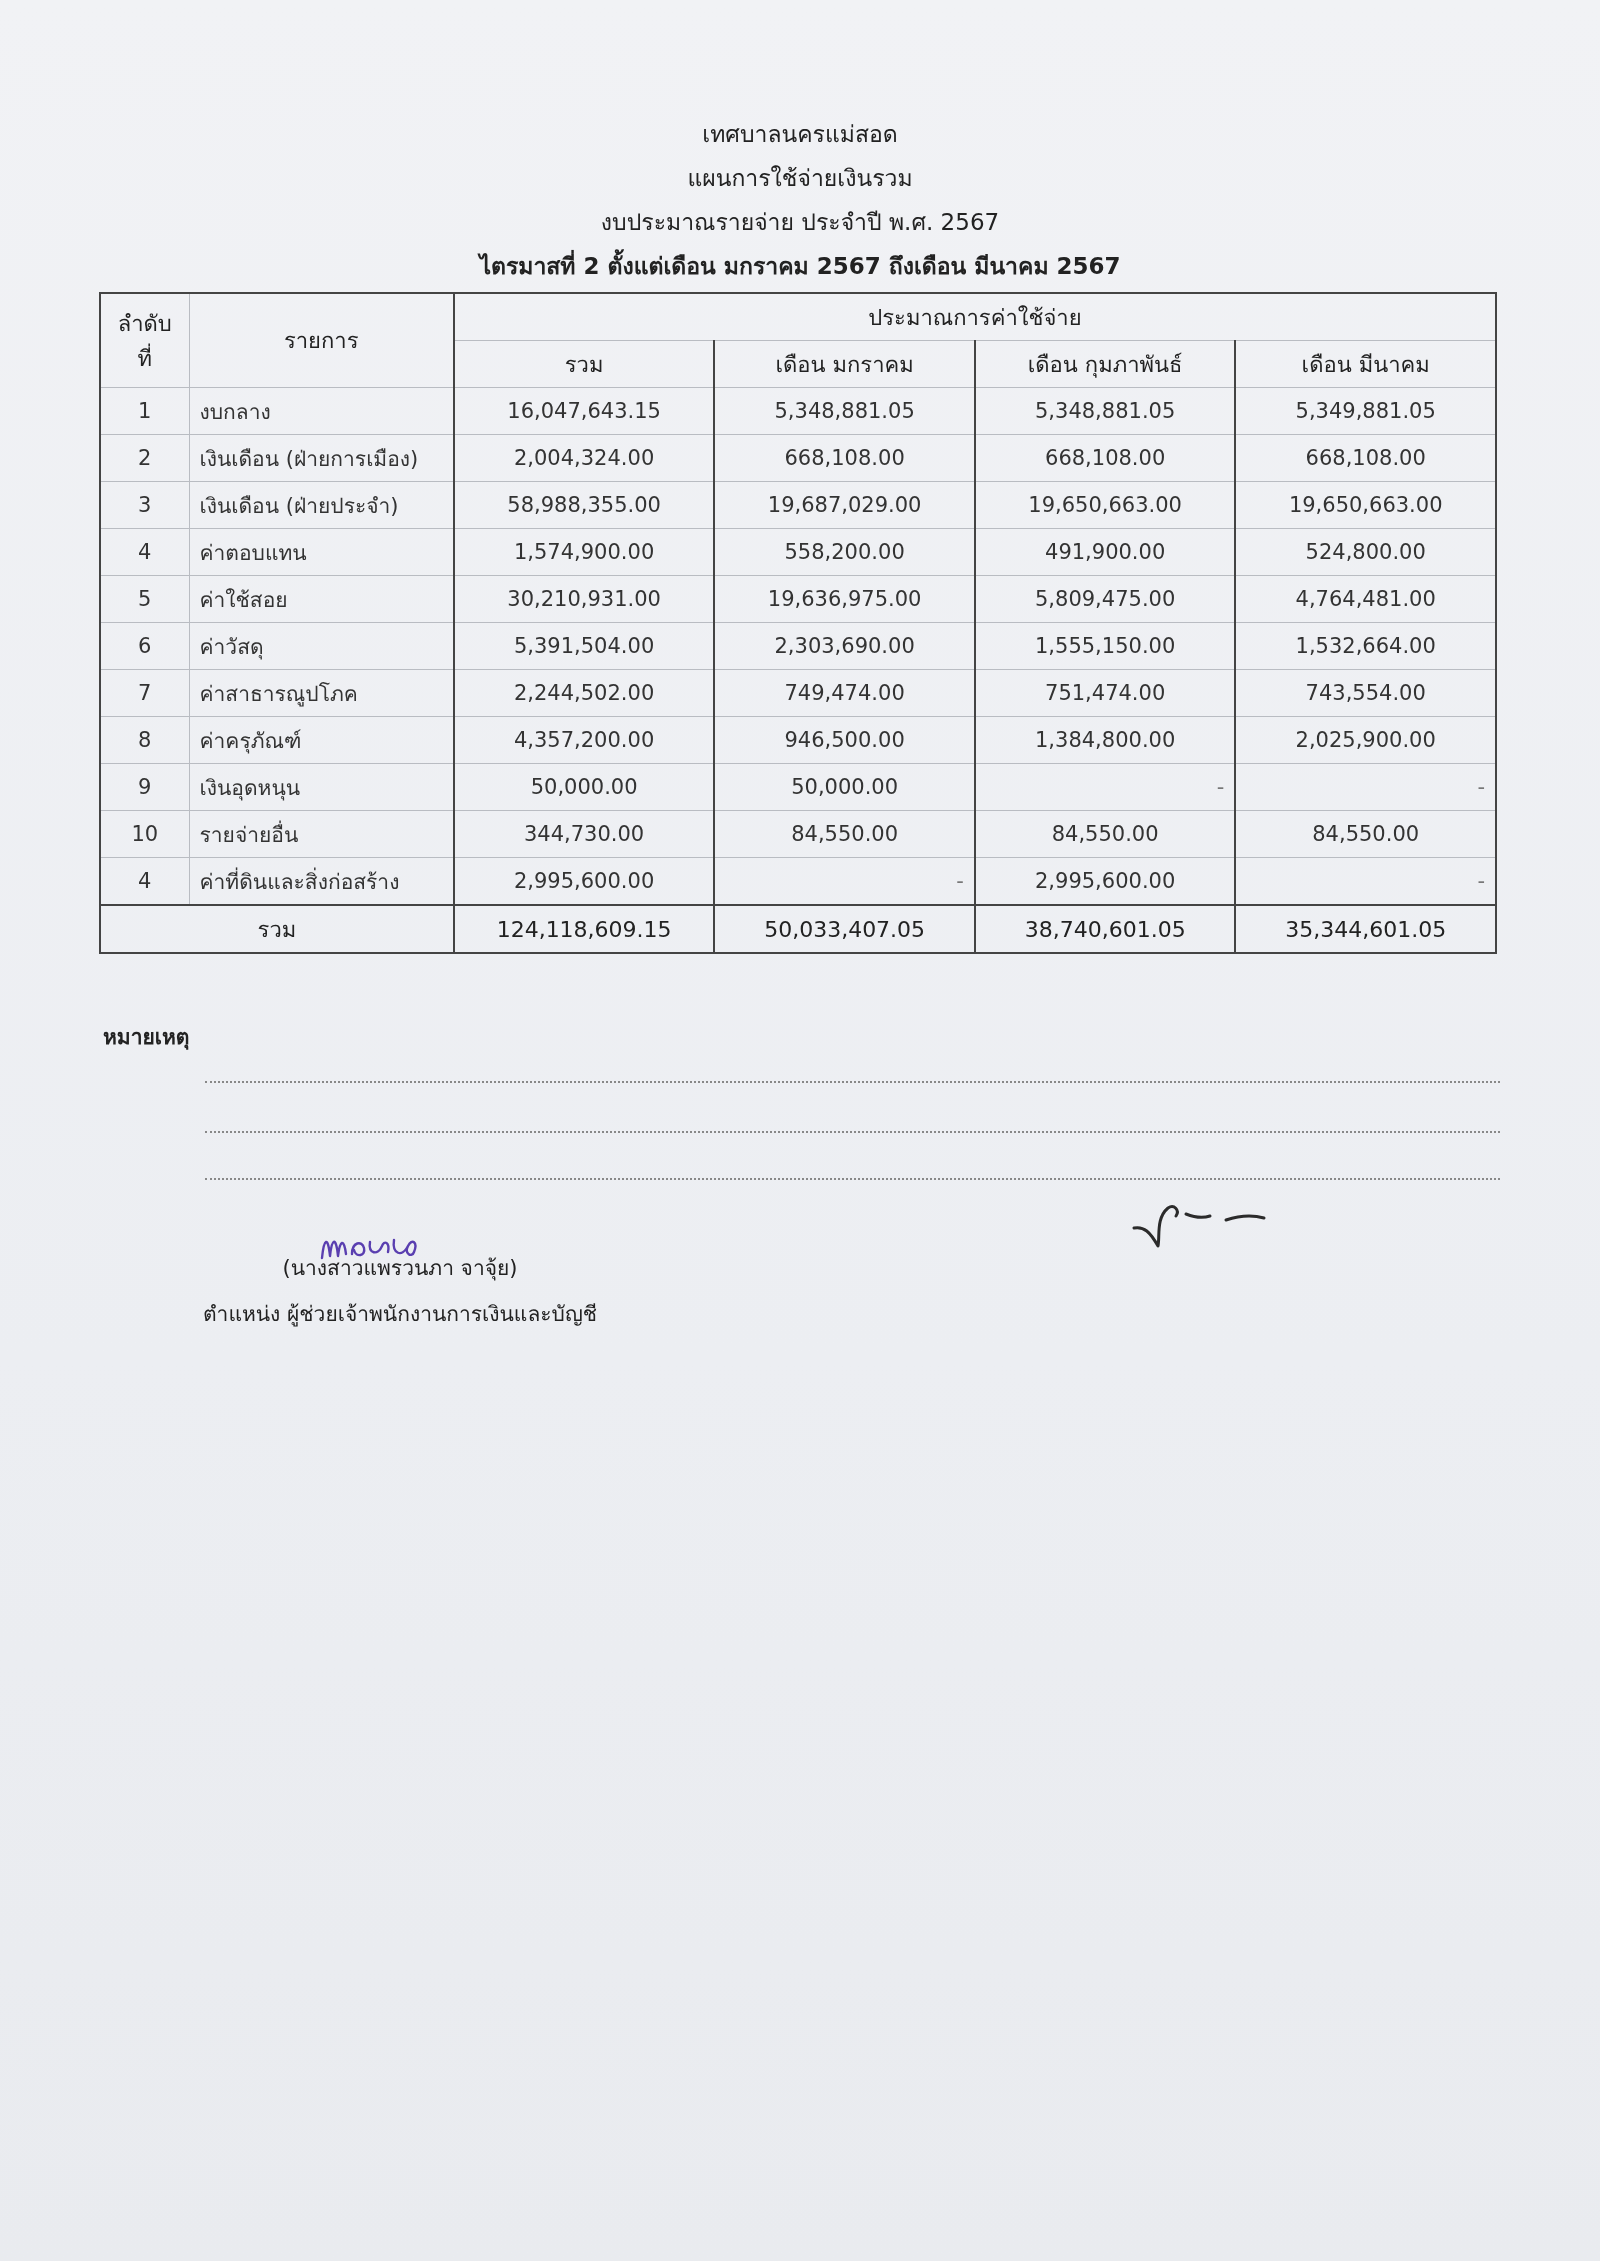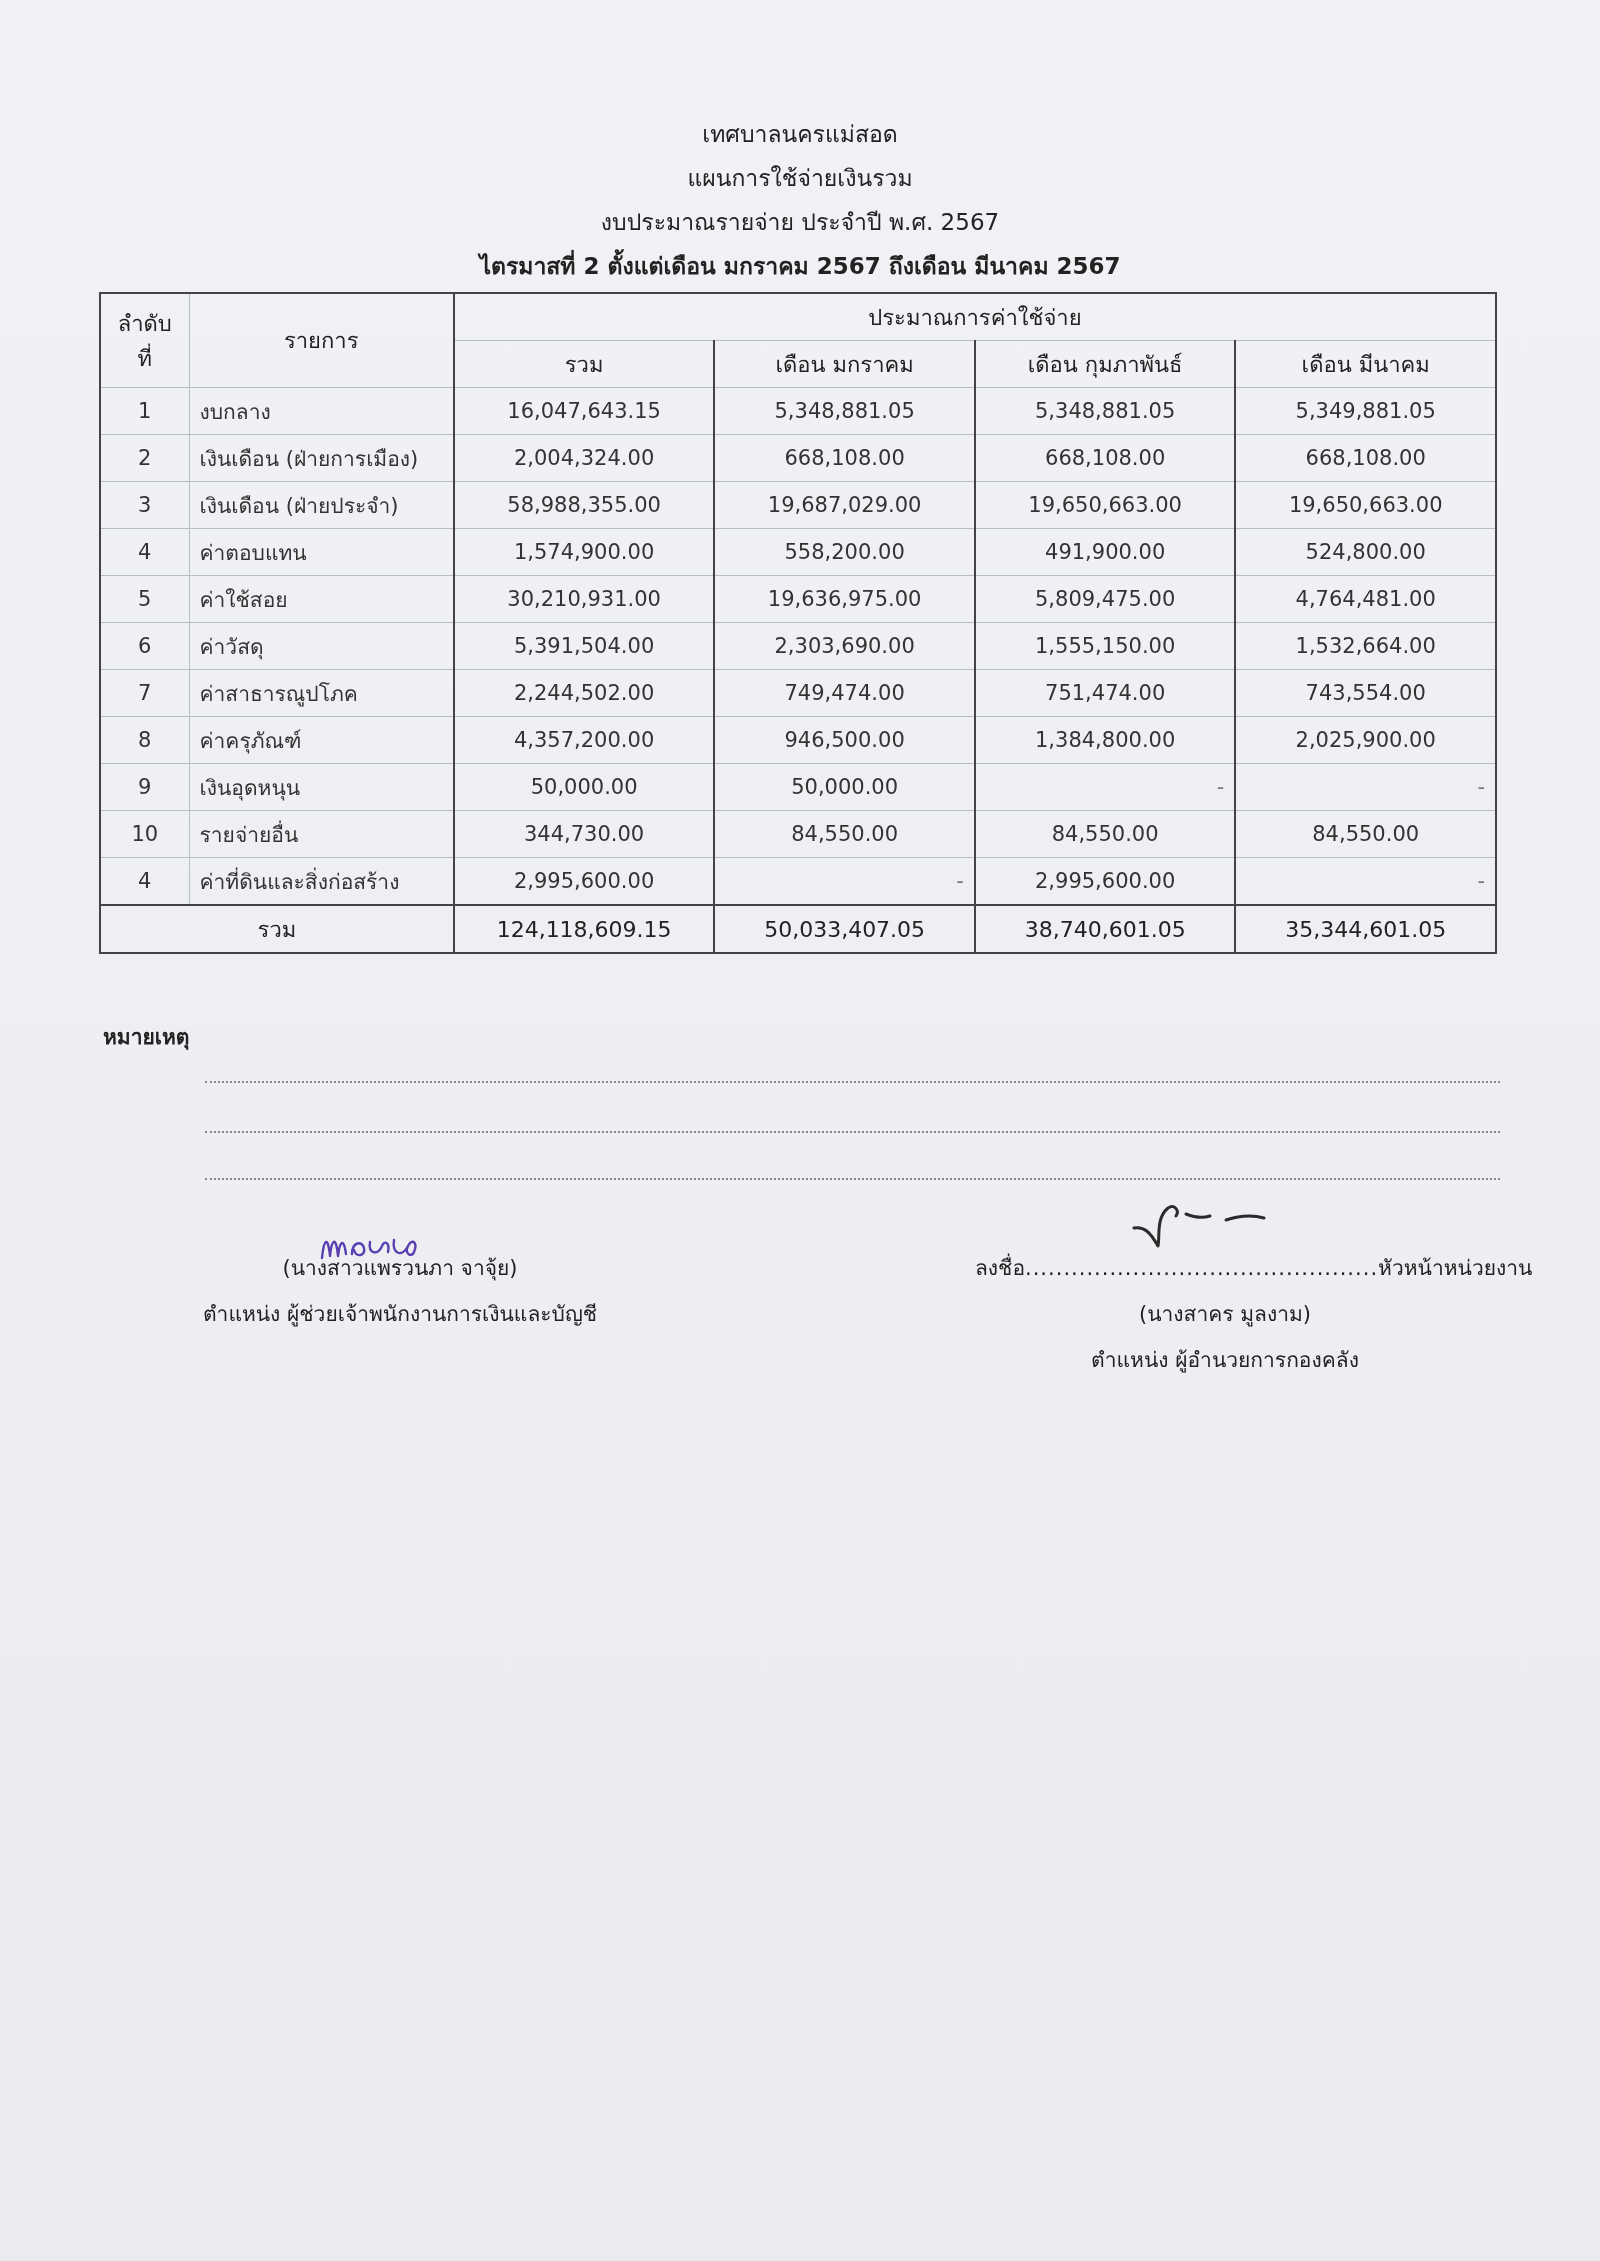--- a/index.html
+++ b/index.html
@@ -212,24 +212,17 @@
   <div class="dotted-line" style="top:1178px"></div>
 
   <div class="sig" style="left:150px; top:1245px; width:500px;">
     <div class="line">(นางสาวแพรวนภา  จาจุ้ย)</div>
     <div class="line">ตำแหน่ง ผู้ช่วยเจ้าพนักงานการเงินและบัญชี</div>
   </div>
   <svg class="signature-mark" style="left:318px; top:1228px;" width="110" height="40" viewBox="0 0 110 40">
     <path d="M4 30 C6 10, 10 8, 12 28 C14 10, 18 8, 20 28 C22 12, 26 10, 28 26 M34 26 C34 14, 44 12, 46 20 C48 28, 38 30, 36 22 M52 14 C50 26, 60 28, 64 18 C66 12, 72 14, 70 24 M76 12 C74 26, 84 30, 90 18 C94 10, 100 14, 96 24 C94 30, 86 26, 90 18" fill="none" stroke="#5a3fb0" stroke-width="2.4" stroke-linecap="round" stroke-linejoin="round"></path>
   </svg>
 
-  <div class="sig" style="left:975px; top:1245px; width:540px;">
-    <div class="line">
-      <span>ลงชื่อ</span><span class="dots">..............................................</span><span>หัวหน้าหน่วยงาน</span>
-    </div>
-    <div class="line" style="padding-right:40px">(นางสาคร  มูลงาม)</div>
-    <div class="line" style="padding-right:40px">ตำแหน่ง ผู้อำนวยการกองคลัง</div>
-  </div>
   <svg class="signature-mark" style="left:1130px; top:1196px;" width="140" height="60" viewBox="0 0 140 60">
     <path d="M4 32 C14 30, 20 36, 28 50 C30 40, 26 22, 38 12 C44 8, 50 14, 46 20 M56 18 C66 22, 74 22, 80 20 M96 24 C108 20, 120 18, 134 22" fill="none" stroke="#2b2b2b" stroke-width="3" stroke-linecap="round" stroke-linejoin="round"></path>
   </svg>
 
 </div>
 
 </body></html>

